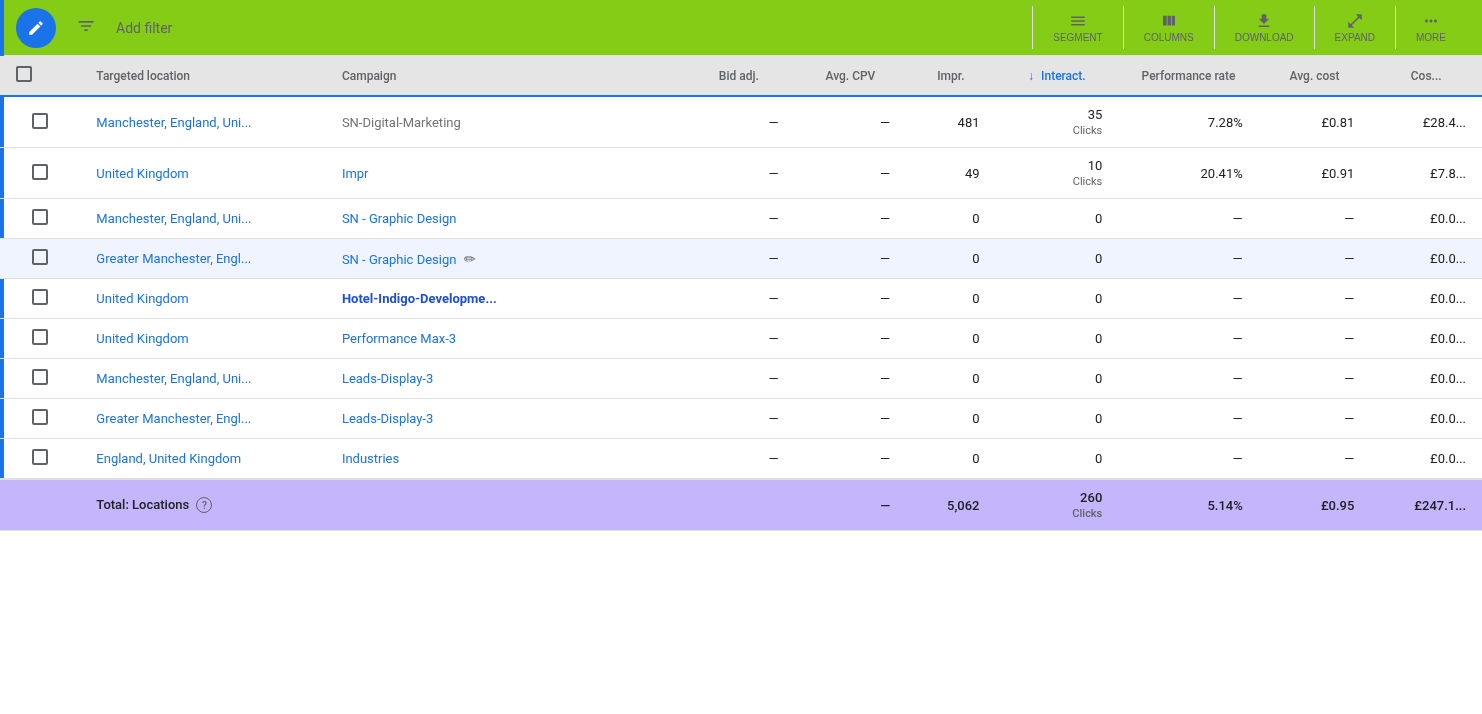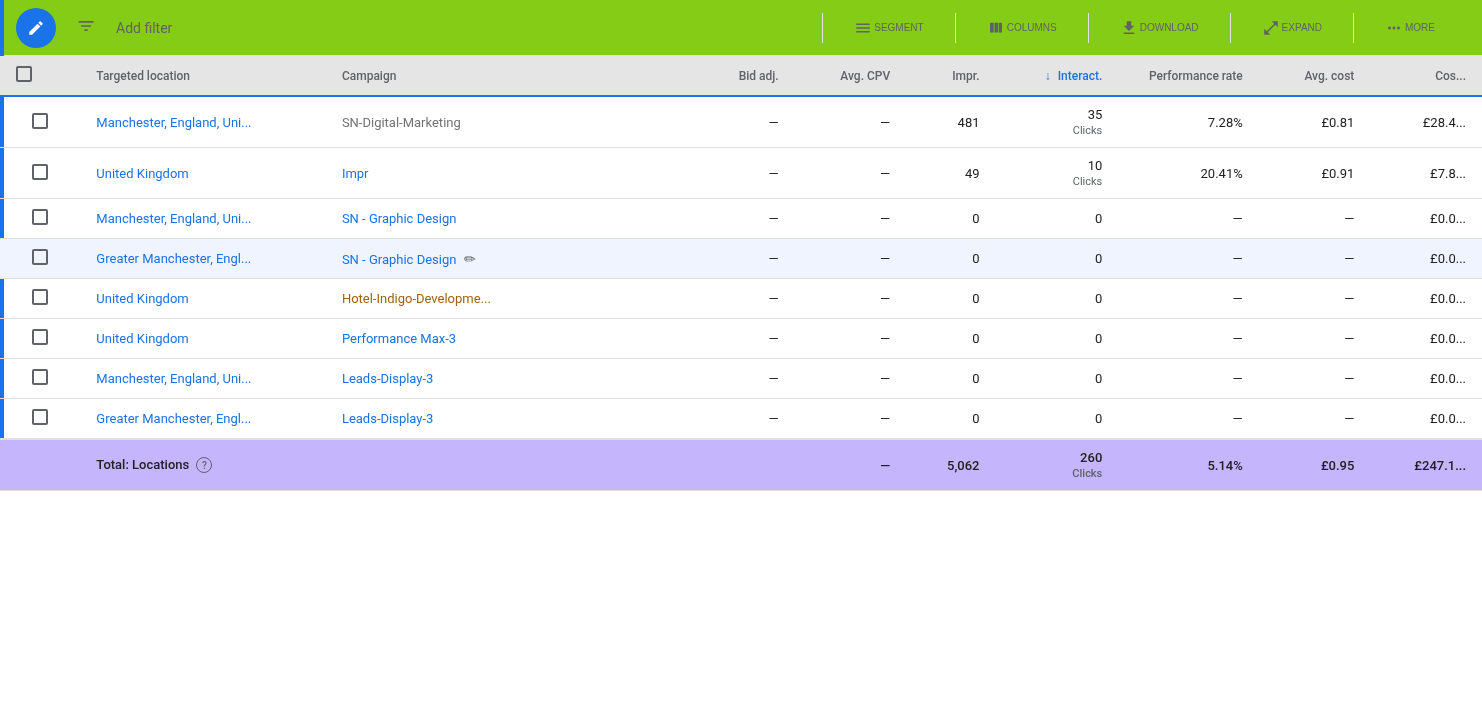--- a/index.html
+++ b/index.html
@@ -62,22 +62,23 @@
     }
 
     .toolbar-actions {
       display: flex;
       align-items: center;
       gap: 0;
     }
 
     .toolbar-action {
       display: flex;
-      align-items: center;
-      padding: 6px 31px;
+      flex-direction: column;
+      align-items: center;
+      padding: 6px 20px;
       border: none;
       background: none;
       cursor: pointer;
       color: #5f6368;
       font-size: 10px;
       gap: 2px;
       border-left: 1px solid #e0e0e0;
     }
 
     .toolbar-action svg {
@@ -96,21 +97,21 @@
       min-width: 1200px;
     }
 
     thead tr {
       border-bottom: 2px solid #e0e0e0;
       background: #e5e5e5;
     }
 
     th {
       padding: 10px 16px;
-      text-align: right;
+      text-align: center;
       font-weight: 500;
       font-size: 12px;
       color: #5f6368;
       white-space: nowrap;
       border-bottom: 2px solid #1a73e8;
     }
 
     th:first-child, th:nth-child(2), th:nth-child(3) {
       text-align: left;
     }
@@ -380,21 +381,21 @@
             <td>—</td>
             <td>0</td>
             <td class="interactions-cell">0</td>
             <td>—</td>
             <td>—</td>
             <td>£0.0...</td>
           </tr>
           <tr>
             <td><span class="checkbox"></span></td>
             <td style="color: rgb(26, 115, 232); cursor: pointer;">United Kingdom</td>
-            <td style="color: #a16207; cursor: pointer;">Hotel-Indigo-Developme...</td>
+            <td style="color: #1d4ed8; cursor: pointer; font-weight: bold;">Hotel-Indigo-Developme...</td>
             <td>—</td>
             <td>—</td>
             <td>0</td>
             <td class="interactions-cell">0</td>
             <td>—</td>
             <td>—</td>
             <td>£0.0...</td>
           </tr>
           <tr>
             <td><span class="checkbox"></span></td>
@@ -417,20 +418,32 @@
             <td>0</td>
             <td class="interactions-cell">0</td>
             <td>—</td>
             <td>—</td>
             <td>£0.0...</td>
           </tr>
           <tr>
             <td><span class="checkbox"></span></td>
             <td style="color: rgb(26, 115, 232); cursor: pointer;">Greater Manchester, Engl...</td>
             <td style="color: rgb(26, 115, 232); cursor: pointer;">Leads-Display-3</td>
+            <td>—</td>
+            <td>—</td>
+            <td>0</td>
+            <td class="interactions-cell">0</td>
+            <td>—</td>
+            <td>—</td>
+            <td>£0.0...</td>
+          </tr>
+          <tr>
+            <td><span class="checkbox"></span></td>
+            <td style="color: rgb(26, 115, 232); cursor: pointer;">England, United Kingdom</td>
+            <td style="color: rgb(26, 115, 232); cursor: pointer;">Industries</td>
             <td>—</td>
             <td>—</td>
             <td>0</td>
             <td class="interactions-cell">0</td>
             <td>—</td>
             <td>—</td>
             <td>£0.0...</td>
           </tr>
           <tr class="total-row">
             <td></td>

